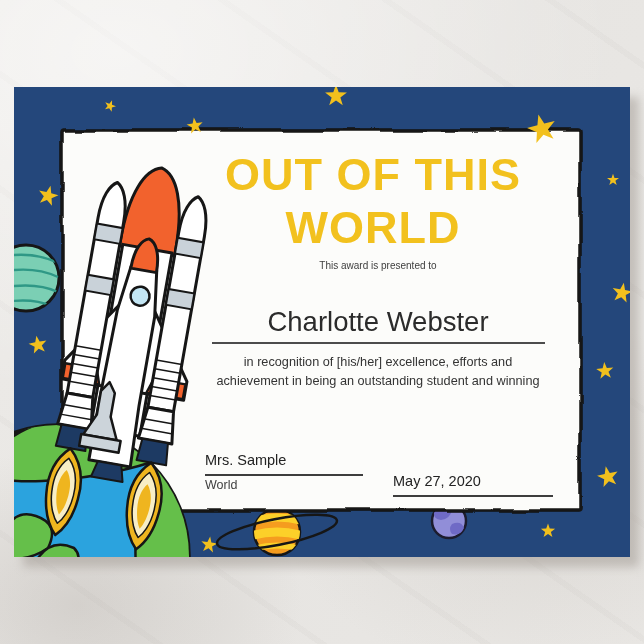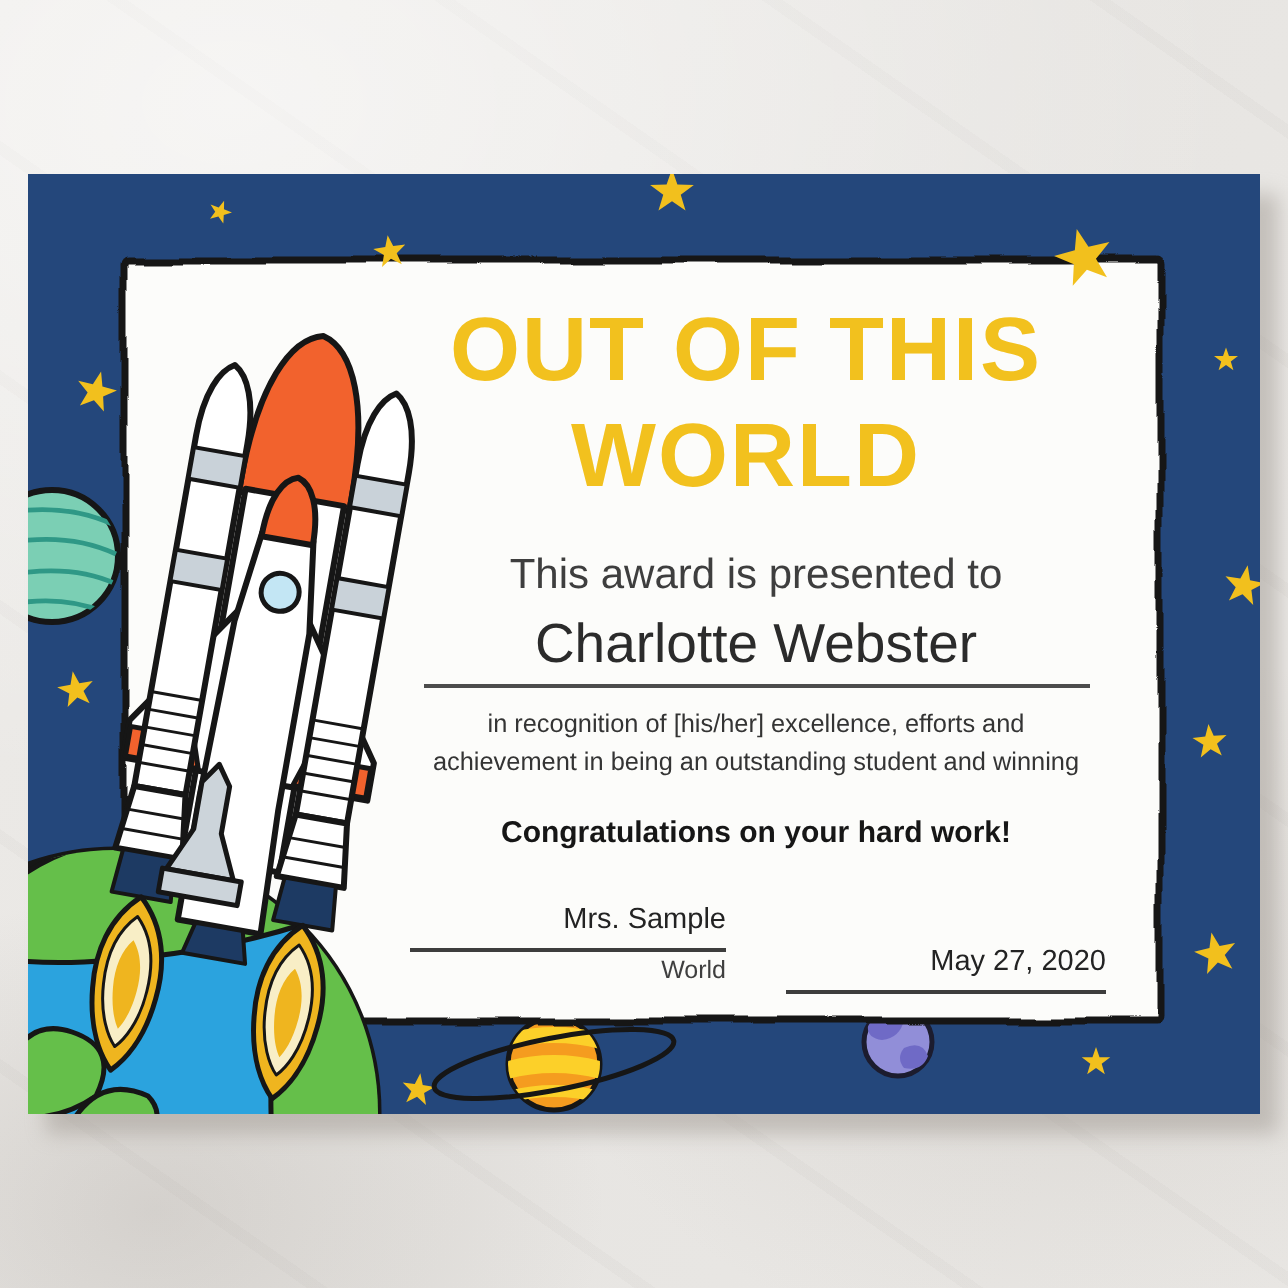--- a/index.html
+++ b/index.html
@@ -10,26 +10,26 @@
       radial-gradient(130% 90% at 18% 8%, rgba(255,255,255,.55), rgba(255,255,255,0) 60%),
       radial-gradient(60% 40% at 85% 78%, rgba(172,165,157,.22), rgba(172,165,157,0) 70%),
       radial-gradient(50% 35% at 12% 94%, rgba(158,151,144,.28), rgba(158,151,144,0) 70%),
       repeating-linear-gradient(35deg, rgba(150,145,140,0) 0 88px, rgba(150,145,140,.05) 88px 94px),
       linear-gradient(115deg,#edebe8,#e7e5e2 55%,#eae8e5);
   }
   .art{position:absolute;left:0;top:0;width:644px;height:644px;}
   .txt{position:absolute;text-align:center;white-space:nowrap;}
   .title{left:170px;top:148px;width:406px;font-weight:bold;font-size:45px;line-height:53px;
          letter-spacing:1px;color:#f2c11e;white-space:normal;}
-  .presented{left:178px;top:260px;width:400px;font-size:21px;color:#3e3e3e;margin-top:16px;}
+  .presented{left:178px;top:260px;width:400px;font-size:10px;color:#3e3e3e;}
   .name{left:178px;top:306px;width:400px;font-size:27.5px;color:#2b2b2b;}
   .name-line{position:absolute;left:212px;top:342px;width:333px;border-top:2px solid #4c4c4c;}
   .bodytxt{left:193px;top:353px;width:370px;font-size:12.7px;line-height:19px;color:#343434;white-space:normal;}
   .congrats{left:178px;top:408px;width:400px;font-size:15px;font-weight:bold;color:#161616;}
-  .sigcol{position:absolute;top:450px;width:158px;text-align:right;}
+  .sigcol{position:absolute;top:450px;width:158px;text-align:left;}
   .sig-name{font-size:14.5px;color:#232323;line-height:20px;}
   .sig-rule{border-top:2px solid #3d3d3d;margin-top:4px;}
   .sig-label{font-size:12.5px;color:#3f3f3f;margin-top:2px;}
   #sig-left{left:205px;}
   #sig-right{left:393px;width:160px;margin-top:21px;}
 </style>
 </head>
 <body>
 
 <div id="stage">
@@ -196,21 +196,20 @@
   <div class="txt presented">This award is presented to</div>
 
   <div class="txt name">Charlotte Webster</div>
   <div class="name-line"></div>
 
   <div class="txt bodytxt">
     <div>in recognition of [his/her] excellence, efforts and</div>
     <div>achievement in being an outstanding student and winning</div>
   </div>
 
-  <div class="txt congrats">Congratulations on your hard work!</div>
 
   <div class="sigcol" id="sig-left">
     <div class="sig-name">Mrs. Sample</div>
     <div class="sig-rule"></div>
     <div class="sig-label">World</div>
   </div>
 
   <div class="sigcol" id="sig-right">
     <div class="sig-name">May 27, 2020</div>
     <div class="sig-rule"></div>

